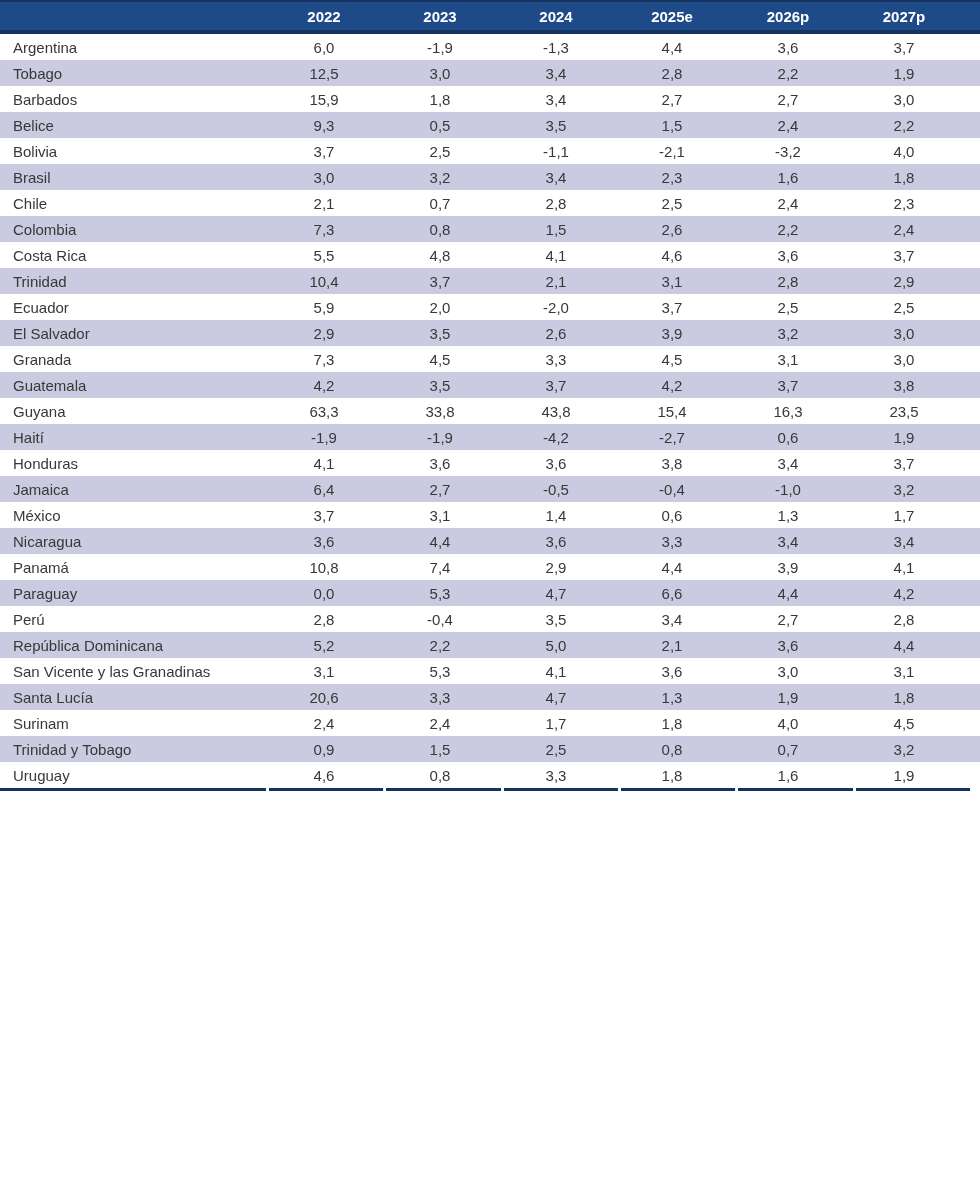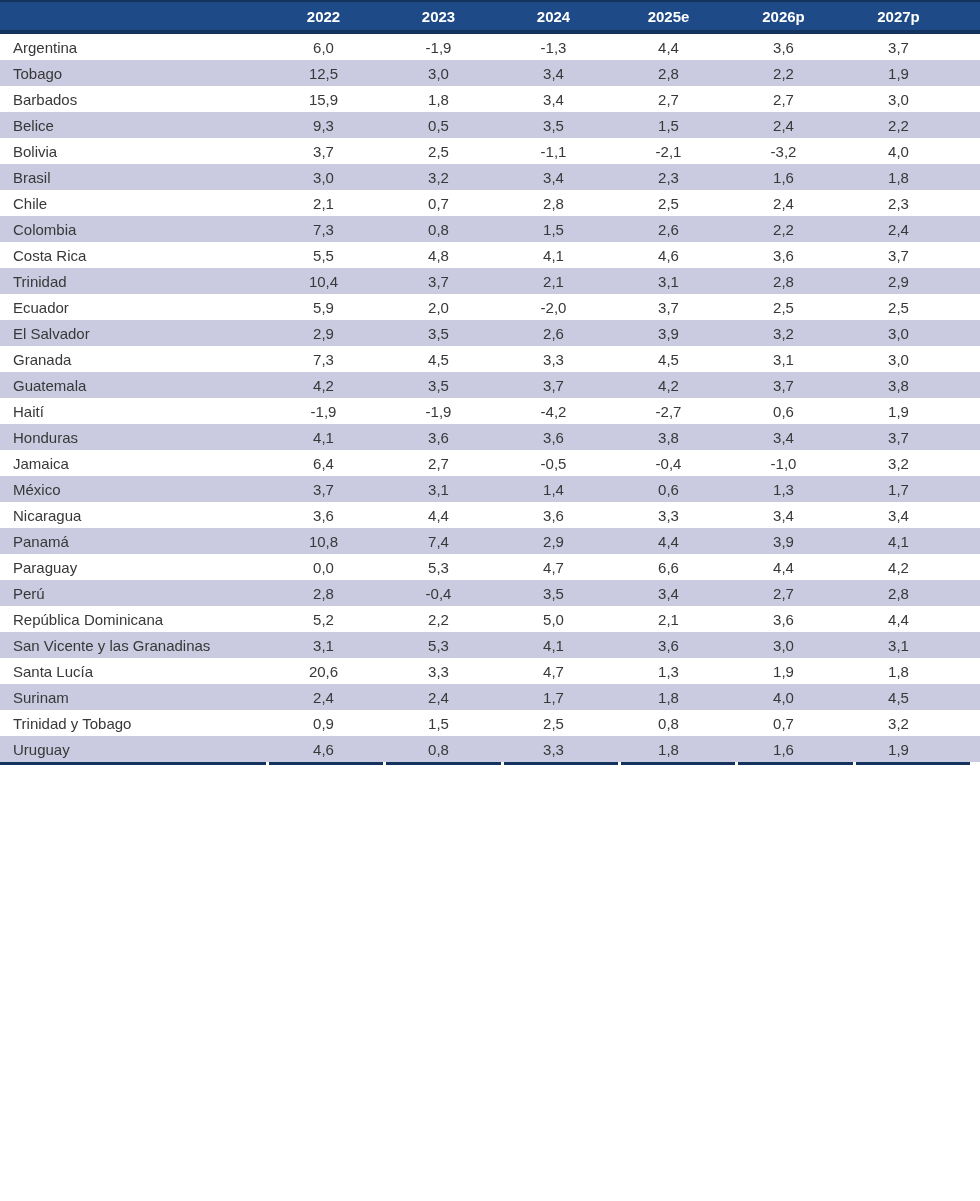--- a/index.html
+++ b/index.html
@@ -10,21 +10,21 @@
     font-family: "Liberation Sans", "DejaVu Sans", sans-serif;
     color: #383838;
   }
   .page {
     width: 980px;
   }
   
   .grid-row {
     display: grid;
     grid-template-columns: 266px repeat(6, 1fr);
-    padding-right: 24px;
+    padding-right: 18px;
     box-sizing: border-box;
     align-items: center;
   }
   .thead {
     height: 34px;
     background: #1E4A87;
     border-top: 2px solid #14335E;
     border-bottom: 4px solid #14335E;
     color: #ffffff;
     font-weight: bold;
@@ -202,20 +202,29 @@
       <div class="grid-row row">
         <div class="cell country">Guatemala</div>
         <div class="cell">4,2</div>
         <div class="cell">3,5</div>
         <div class="cell">3,7</div>
         <div class="cell">4,2</div>
         <div class="cell">3,7</div>
         <div class="cell">3,8</div>
       </div>
       <div class="grid-row row">
+        <div class="cell country">Guyana</div>
+        <div class="cell">63,3</div>
+        <div class="cell">33,8</div>
+        <div class="cell">43,8</div>
+        <div class="cell">15,4</div>
+        <div class="cell">16,3</div>
+        <div class="cell">23,5</div>
+      </div>
+      <div class="grid-row row">
         <div class="cell country">Haití</div>
         <div class="cell">-1,9</div>
         <div class="cell">-1,9</div>
         <div class="cell">-4,2</div>
         <div class="cell">-2,7</div>
         <div class="cell">0,6</div>
         <div class="cell">1,9</div>
       </div>
       <div class="grid-row row">
         <div class="cell country">Honduras</div>

